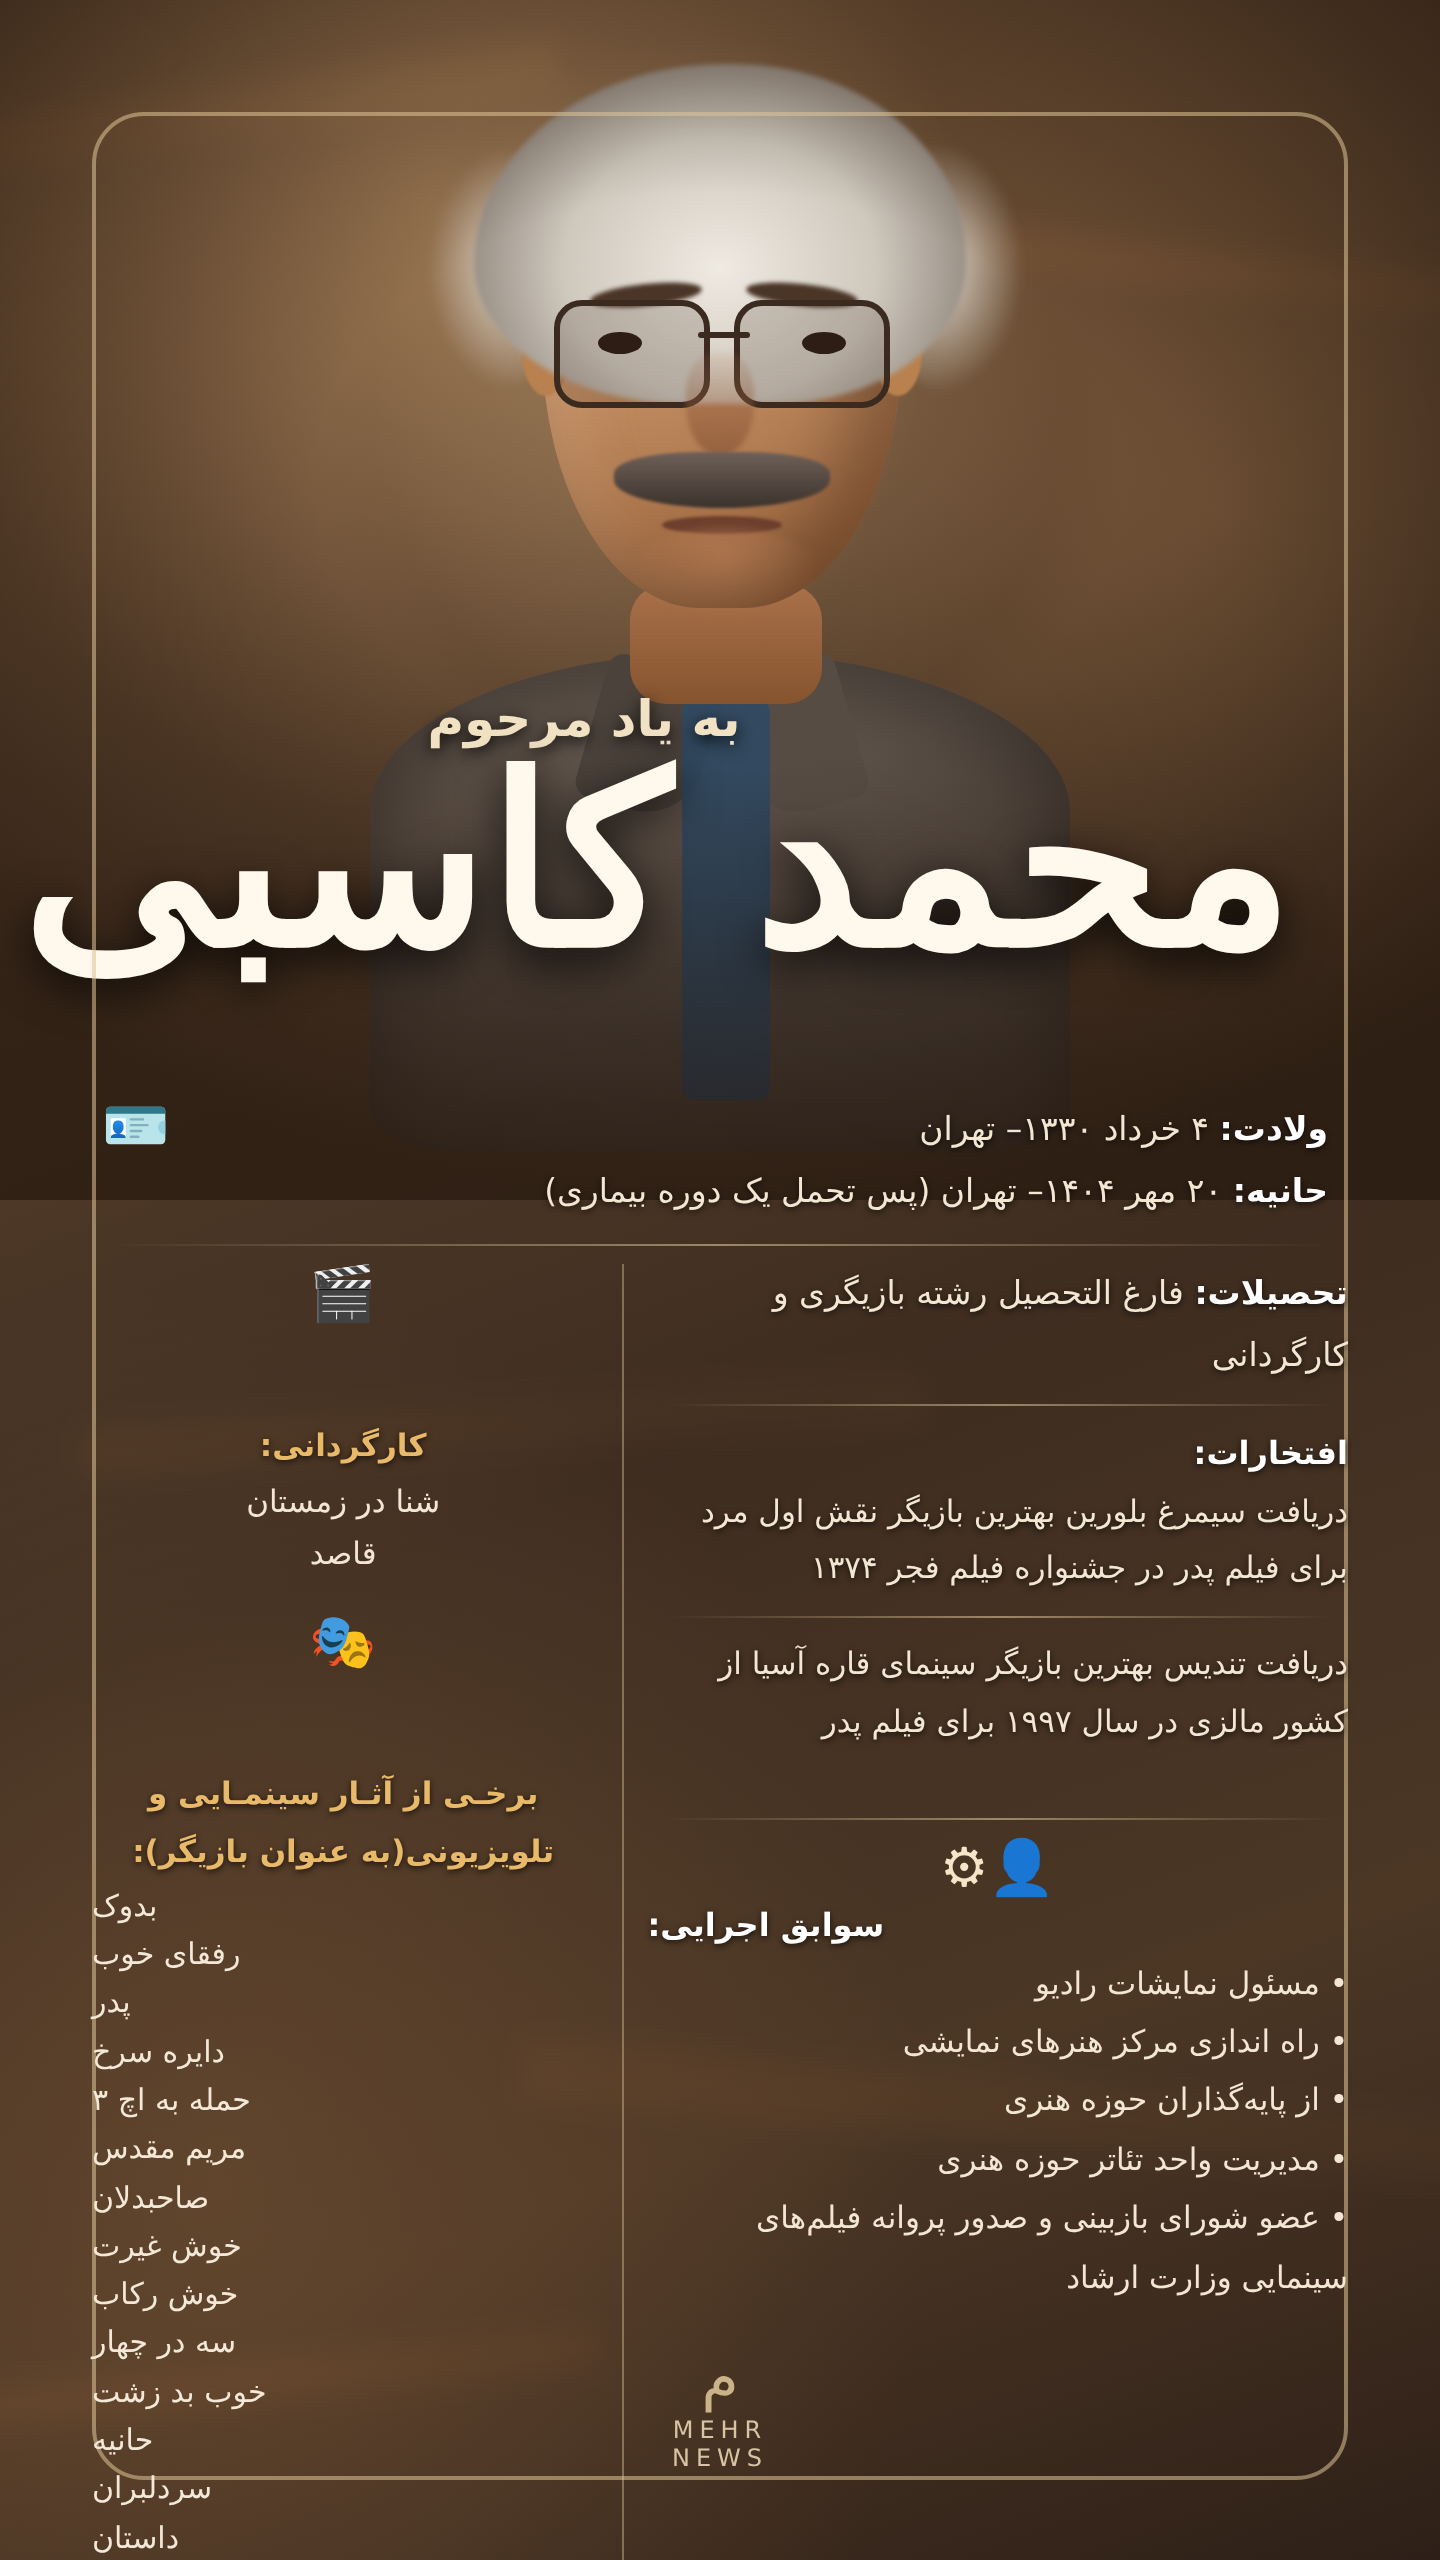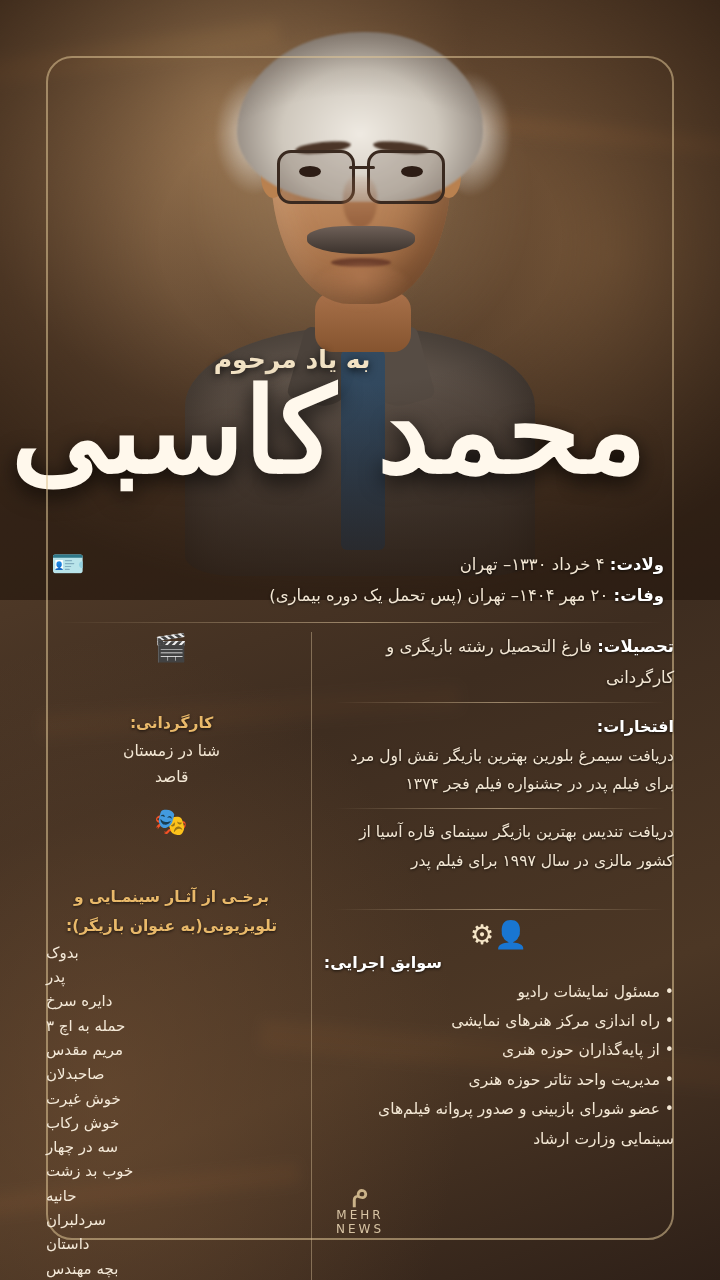--- a/index.html
+++ b/index.html
@@ -194,21 +194,21 @@
 
   <div class="info">
 
     <div class="row">
       <div class="block" style="flex:1;">
         <div class="t big">
           <span class="lbl">ولادت:</span>
           <span>۴ خرداد ۱۳۳۰– تهران</span>
         </div>
         <div class="t big">
-          <span class="lbl">وفات:</span>
+          <span class="lbl">حانیه:</span>
           <span>۲۰ مهر ۱۴۰۴– تهران (پس تحمل یک دوره بیماری)</span>
         </div>
       </div>
       <div class="icon">🪪</div>
     </div>
 
     <div class="sep"></div>
 
     <div class="split">
       <div class="col-right">
@@ -228,20 +228,21 @@
         <div class="t gold">کارگردانی:</div>
         <div class="dirlist">
           <div>شنا در زمستان</div>
           <div>قاصد</div>
         </div>
         <div style="height:16px;"></div>
         <div class="icon" style="width:100%;">🎭</div>
         <div class="t gold">برخـی از آثـار سینمـایی و تلویزیونی(به عنوان بازیگر):</div>
         <div class="films">
           <div>بدوک</div>
+          <div>رفقای خوب</div>
           <div>پدر</div>
           <div>دایره سرخ</div>
           <div>حمله به اچ ۳</div>
           <div>مریم مقدس</div>
           <div>صاحبدلان</div>
           <div>خوش غیرت</div>
           <div>خوش رکاب</div>
           <div>سه در چهار</div>
           <div>خوب بد زشت</div>
           <div>حانیه</div>

